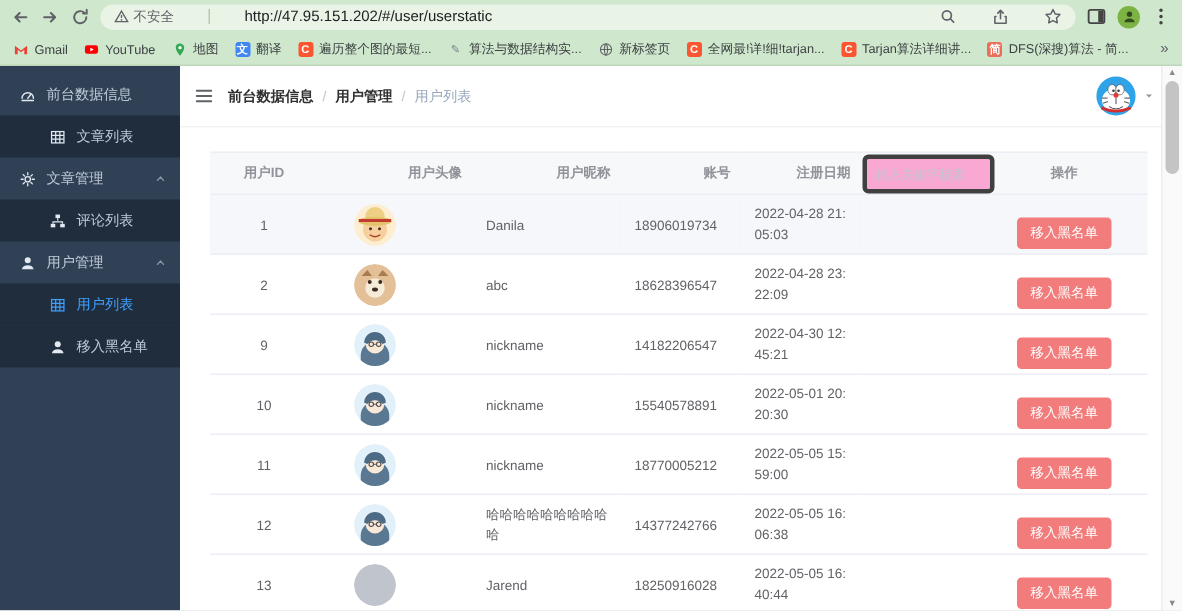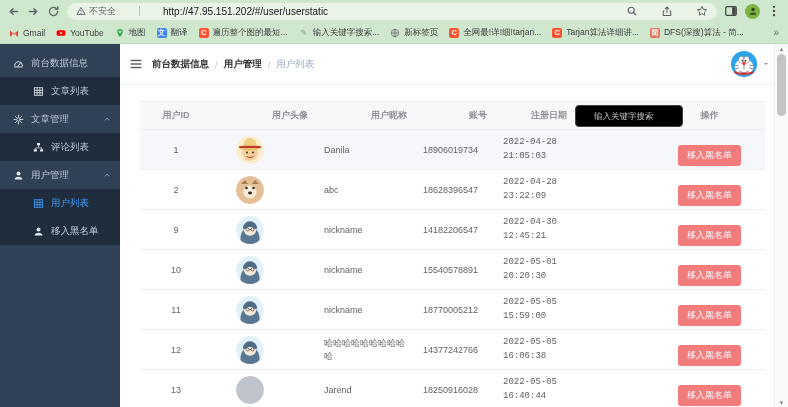--- a/index.html
+++ b/index.html
@@ -51,24 +51,24 @@
   .top-avatar .av{width:28px;height:28px;border-radius:50%;overflow:hidden;background:#fff;}
   .top-avatar .dd{width:8px;height:8px;color:#909399;}
 
   .content{padding:16px 0 0 20px;}
   table.utable{width:625px;border-collapse:collapse;table-layout:fixed;font-size:9px;color:#606266;}
   .utable th{height:27px;background:#f7f8fa;color:#909399;font-weight:bold;text-align:right;
              padding:0 4px 0 12px;border-top:1px solid #ebeef5;border-bottom:1px solid #ebeef5;}
   .utable td{height:39px;border-bottom:1px solid #ebeef5;padding:0 4px 0 12px;vertical-align:middle;}
   .utable th.c,.utable td.c{text-align:center;padding-left:4px;}
   .utable tr.hl td{background:#f5f7fa;}
-  .cell-date{word-break:break-all;line-height:1.55;max-width:64px;font-family:Liberation Mono, monospace;}
+  .cell-date{word-break:break-all;line-height:1.55;max-width:64px;}
   .row-avatar{width:28px;height:28px;border-radius:50%;overflow:hidden;margin-left:12px;}
-  .search-input{width:70px;height:20px;border:1px solid #404040;border-radius:4px;background:#000000;
-                font-size:8.5px;color:#606266;padding:0 18px;font-family:inherit;outline:none;font-weight:normal;}
+  .search-input{width:70px;height:20px;border:3px solid #404040;border-radius:4px;background:#f9a8d4;
+                font-size:8.5px;color:#606266;padding:0 6px;font-family:inherit;outline:none;font-weight:normal;}
   .search-input::placeholder{color:#c0c4cc;}
   .danger-btn{display:inline-block;background:#f27c7c;color:#fff;font-size:9px;line-height:1;
               padding:6px 9px;border:none;border-radius:3px;cursor:pointer;white-space:nowrap;font-family:inherit;margin-top:12px;}
 
   
   .pg-scrollbar{position:absolute;top:44px;right:0;bottom:0;width:13px;background:#fafafa;
                 border-left:1px solid #ededed;z-index:5;}
   .pg-thumb{position:absolute;top:10px;left:2px;right:2px;height:62px;background:#c4c4c4;border-radius:6px;cursor:pointer;}
   .pg-arrow{position:absolute;left:0;right:0;height:9px;color:#8a8a8a;display:flex;align-items:center;justify-content:center;
             font-size:6px;cursor:pointer;}
@@ -182,21 +182,21 @@
         <span class="bm">
           <span class="bm-ic" style="background: rgb(66, 133, 244); color: rgb(255, 255, 255);">文</span>
           <span>翻译</span>
         </span>
         <span class="bm">
           <span class="bm-ic" style="background: rgb(252, 85, 49); color: rgb(255, 255, 255);">C</span>
           <span>遍历整个图的最短...</span>
         </span>
         <span class="bm">
           <span class="bm-ic" style="background: transparent; color: rgb(128, 134, 139);">✎</span>
-          <span>输入关键字搜索...</span>
+          <span>算法与数据结构实...</span>
         </span>
         <span class="bm">
           <span class="bm-ic">
             <svg viewBox="0 0 16 16" fill="none" stroke="#5f6368" stroke-width="1.1">
               <circle cx="8" cy="8" r="6"></circle>
               <path d="M2 8h12M8 2c2.4 2.6 2.4 9.4 0 12-2.4-2.6-2.4-9.4 0-12z"></path>
             </svg>
           </span>
           <span>新标签页</span>
         </span>

